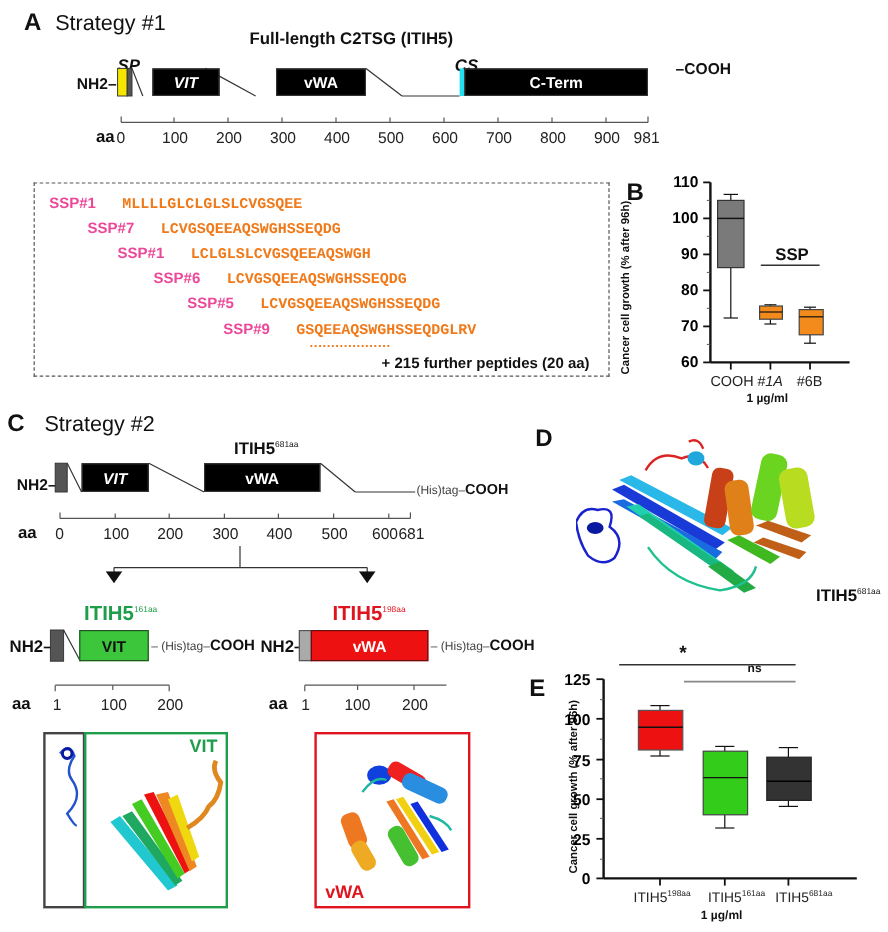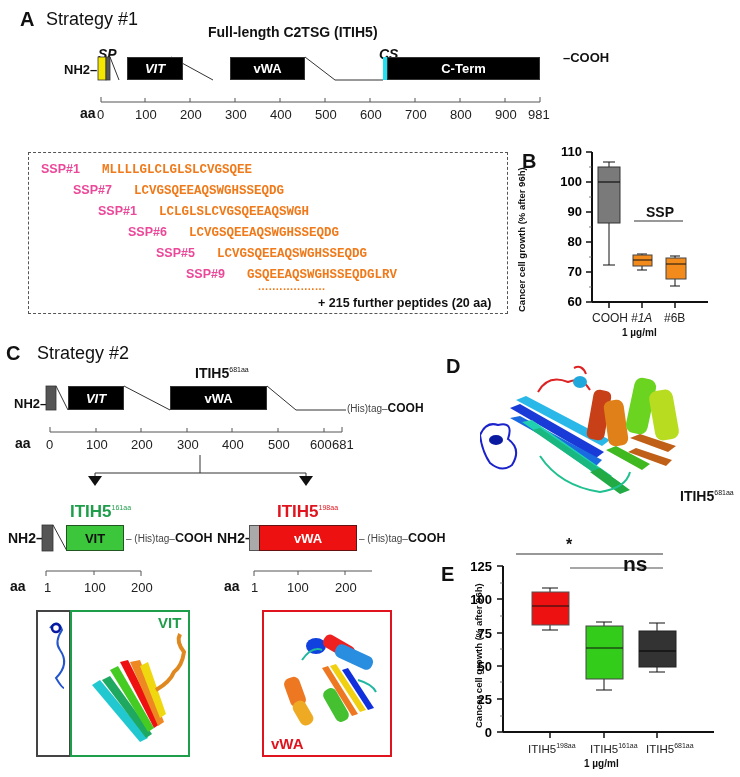--- a/index.html
+++ b/index.html
@@ -341,18 +341,18 @@
     <line x1="187" y1="83" x2="187" y2="132" stroke="#111"></line>
     <line x1="179" y1="83" x2="195" y2="83" stroke="#111"></line>
     <line x1="179" y1="132" x2="195" y2="132" stroke="#111"></line>
     <rect x="169" y="91" width="37" height="36" fill="#333" stroke="#222"></rect>
     <line x1="169" y1="111" x2="206" y2="111" stroke="#000" stroke-width="1.2"></line>
 
     <line x1="46" y1="14" x2="193" y2="14" stroke="#333" stroke-width="1.2"></line>
     <line x1="100" y1="28" x2="193" y2="28" stroke="#888" stroke-width="1.5"></line>
   </svg>
   <div class="abs bold" style="left:566px;top:536px;font-size:16px;">*</div>
-  <div class="abs bold" style="left:623px;top:552px;font-size:21px;text-align:center;">ns</div>
+  <div class="abs bold" style="left:623px;top:552px;font-size:10px;text-align:center;">ns</div>
   <div class="abs tick" style="left:528px;top:742px;font-size:11.5px;"><span>ITIH5</span><span class="sup">198aa</span></div>
   <div class="abs tick" style="left:590px;top:742px;font-size:11.5px;"><span>ITIH5</span><span class="sup">161aa</span></div>
   <div class="abs tick" style="left:646px;top:742px;font-size:11.5px;"><span>ITIH5</span><span class="sup">681aa</span></div>
   <div class="abs bold" style="left:584px;top:758px;font-size:10px;">1 µg/ml</div>
 </div>
 
 </body></html>

